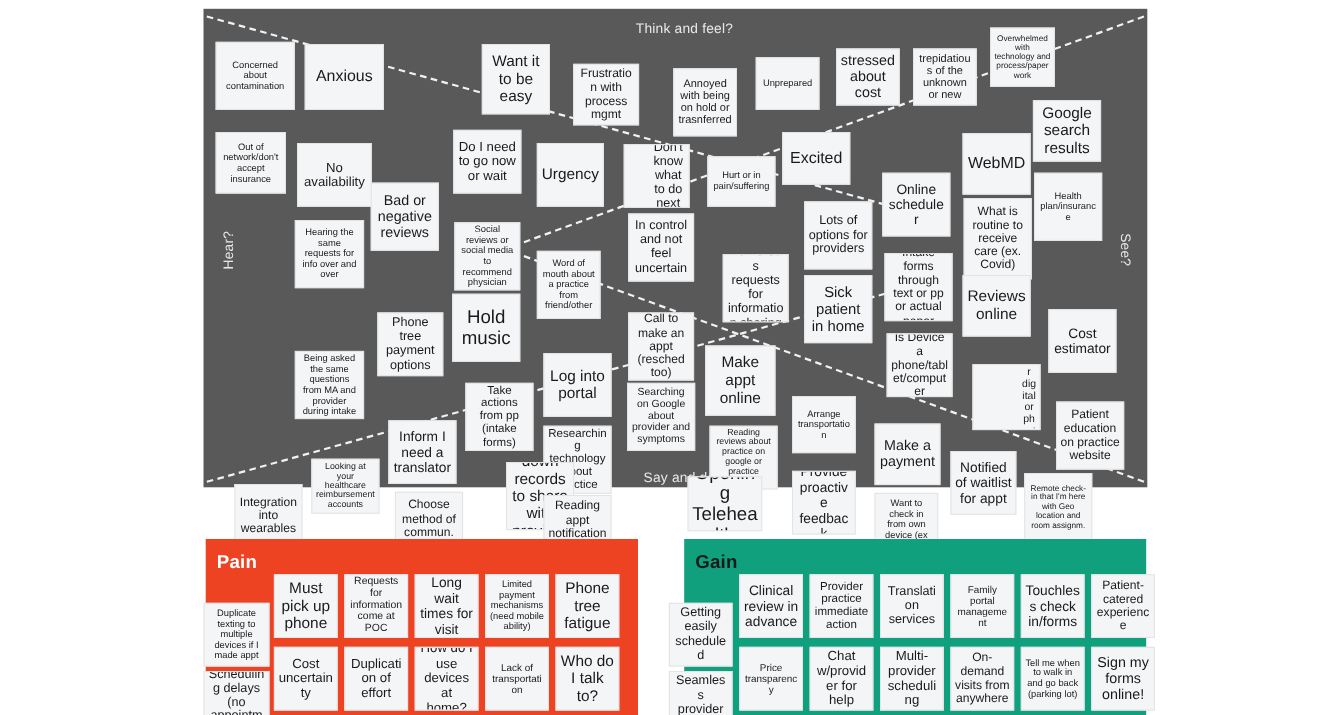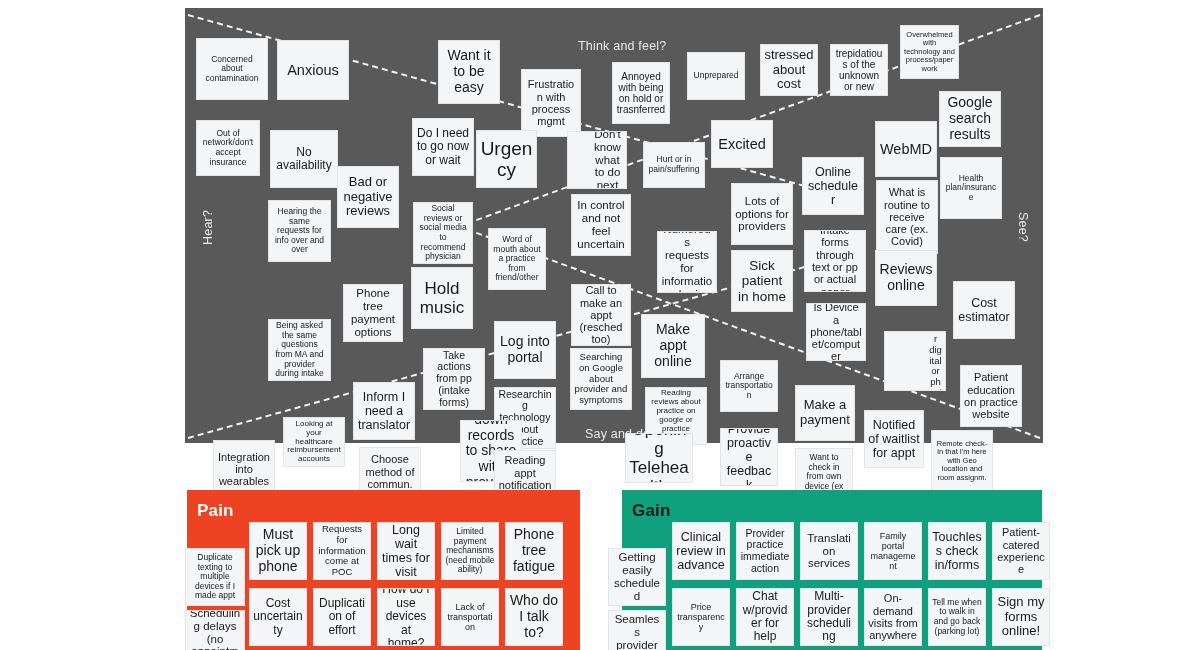--- a/index.html
+++ b/index.html
@@ -94,35 +94,35 @@
 
 <div id="canvas">
 
   <div class="board" style="left:185px; top:8px; width:858px; height:435px;"></div>
 
   <div class="divider" style="left:188px; top:14px; width:660px; transform:rotate(15.5deg);"></div>
   <div class="divider" style="left:1040px; top:14px; width:620px; transform:rotate(160deg);"></div>
   <div class="divider" style="left:188px; top:437px; width:660px; transform:rotate(-15.5deg);"></div>
   <div class="divider" style="left:1040px; top:437px; width:620px; transform:rotate(-160deg);"></div>
 
-  <div class="board-label" style="left:578px; top:19px;margin-top:20px;">Think and feel?</div>
+  <div class="board-label" style="left:578px; top:19px;">Think and feel?</div>
   <div class="board-label vertical-l" style="left:201px; top:245px;">Hear?</div>
   <div class="board-label vertical-r" style="left:1030px; top:212px;">See?</div>
   <div class="board-label" style="left:585px; top:427px;">Say and do?</div>
 
   <div class="note" style="left:196px; top:38px; width:72px; height:62px; font-size:8.5px;">
       <span>Concerned about contamination</span>
     </div>
   <div class="note" style="left:277px; top:40px; width:72px; height:60px; font-size:14.5px;">
       <span>Anxious</span>
     </div>
   <div class="note" style="left:438px; top:40px; width:62px; height:64px; font-size:14px;">
       <span>Want it to be easy</span>
     </div>
-  <div class="note" style="left:521px; top:58px; width:60px; height:68px; font-size:11px;margin-top:11px;">
+  <div class="note" style="left:521px; top:58px; width:60px; height:56px; font-size:11px;">
       <span>Frustration with process mgmt</span>
     </div>
   <div class="note" style="left:612px; top:62px; width:58px; height:62px; font-size:10px;">
       <span>Annoyed with being on hold or trasnferred</span>
     </div>
   <div class="note" style="left:687px; top:52px; width:58px; height:48px; font-size:8.5px;">
       <span>Unprepared</span>
     </div>
   <div class="note" style="left:760px; top:44px; width:58px; height:52px; font-size:13px;">
       <span>stressed about cost</span>
@@ -139,21 +139,21 @@
     </div>
   <div class="note" style="left:337px; top:166px; width:62px; height:62px; font-size:13px;">
       <span>Bad or negative reviews</span>
     </div>
   <div class="note" style="left:270px; top:130px; width:68px; height:58px; font-size:12px;">
       <span>No availability</span>
     </div>
   <div class="note" style="left:412px; top:118px; width:62px; height:58px; font-size:12px;">
       <span>Do I need to go now or wait</span>
     </div>
-  <div class="note" style="left:476px; top:130px; width:61px; height:58px; font-size:19px;">
+  <div class="note" style="left:488px; top:130px; width:61px; height:58px; font-size:14px;">
       <span>Urgency</span>
     </div>
   <div class="note" style="left:567px; top:131px; width:60px; height:58px; font-size:11.5px;padding-left:24px;">
       <span>Don't know what to do next</span>
     </div>
   <div class="note" style="left:643px; top:142px; width:62px; height:46px; font-size:8.5px;">
       <span>Hurt or in pain/suffering</span>
     </div>
   <div class="note" style="left:711px; top:120px; width:62px; height:48px; font-size:14.5px;">
       <span>Excited</span>

